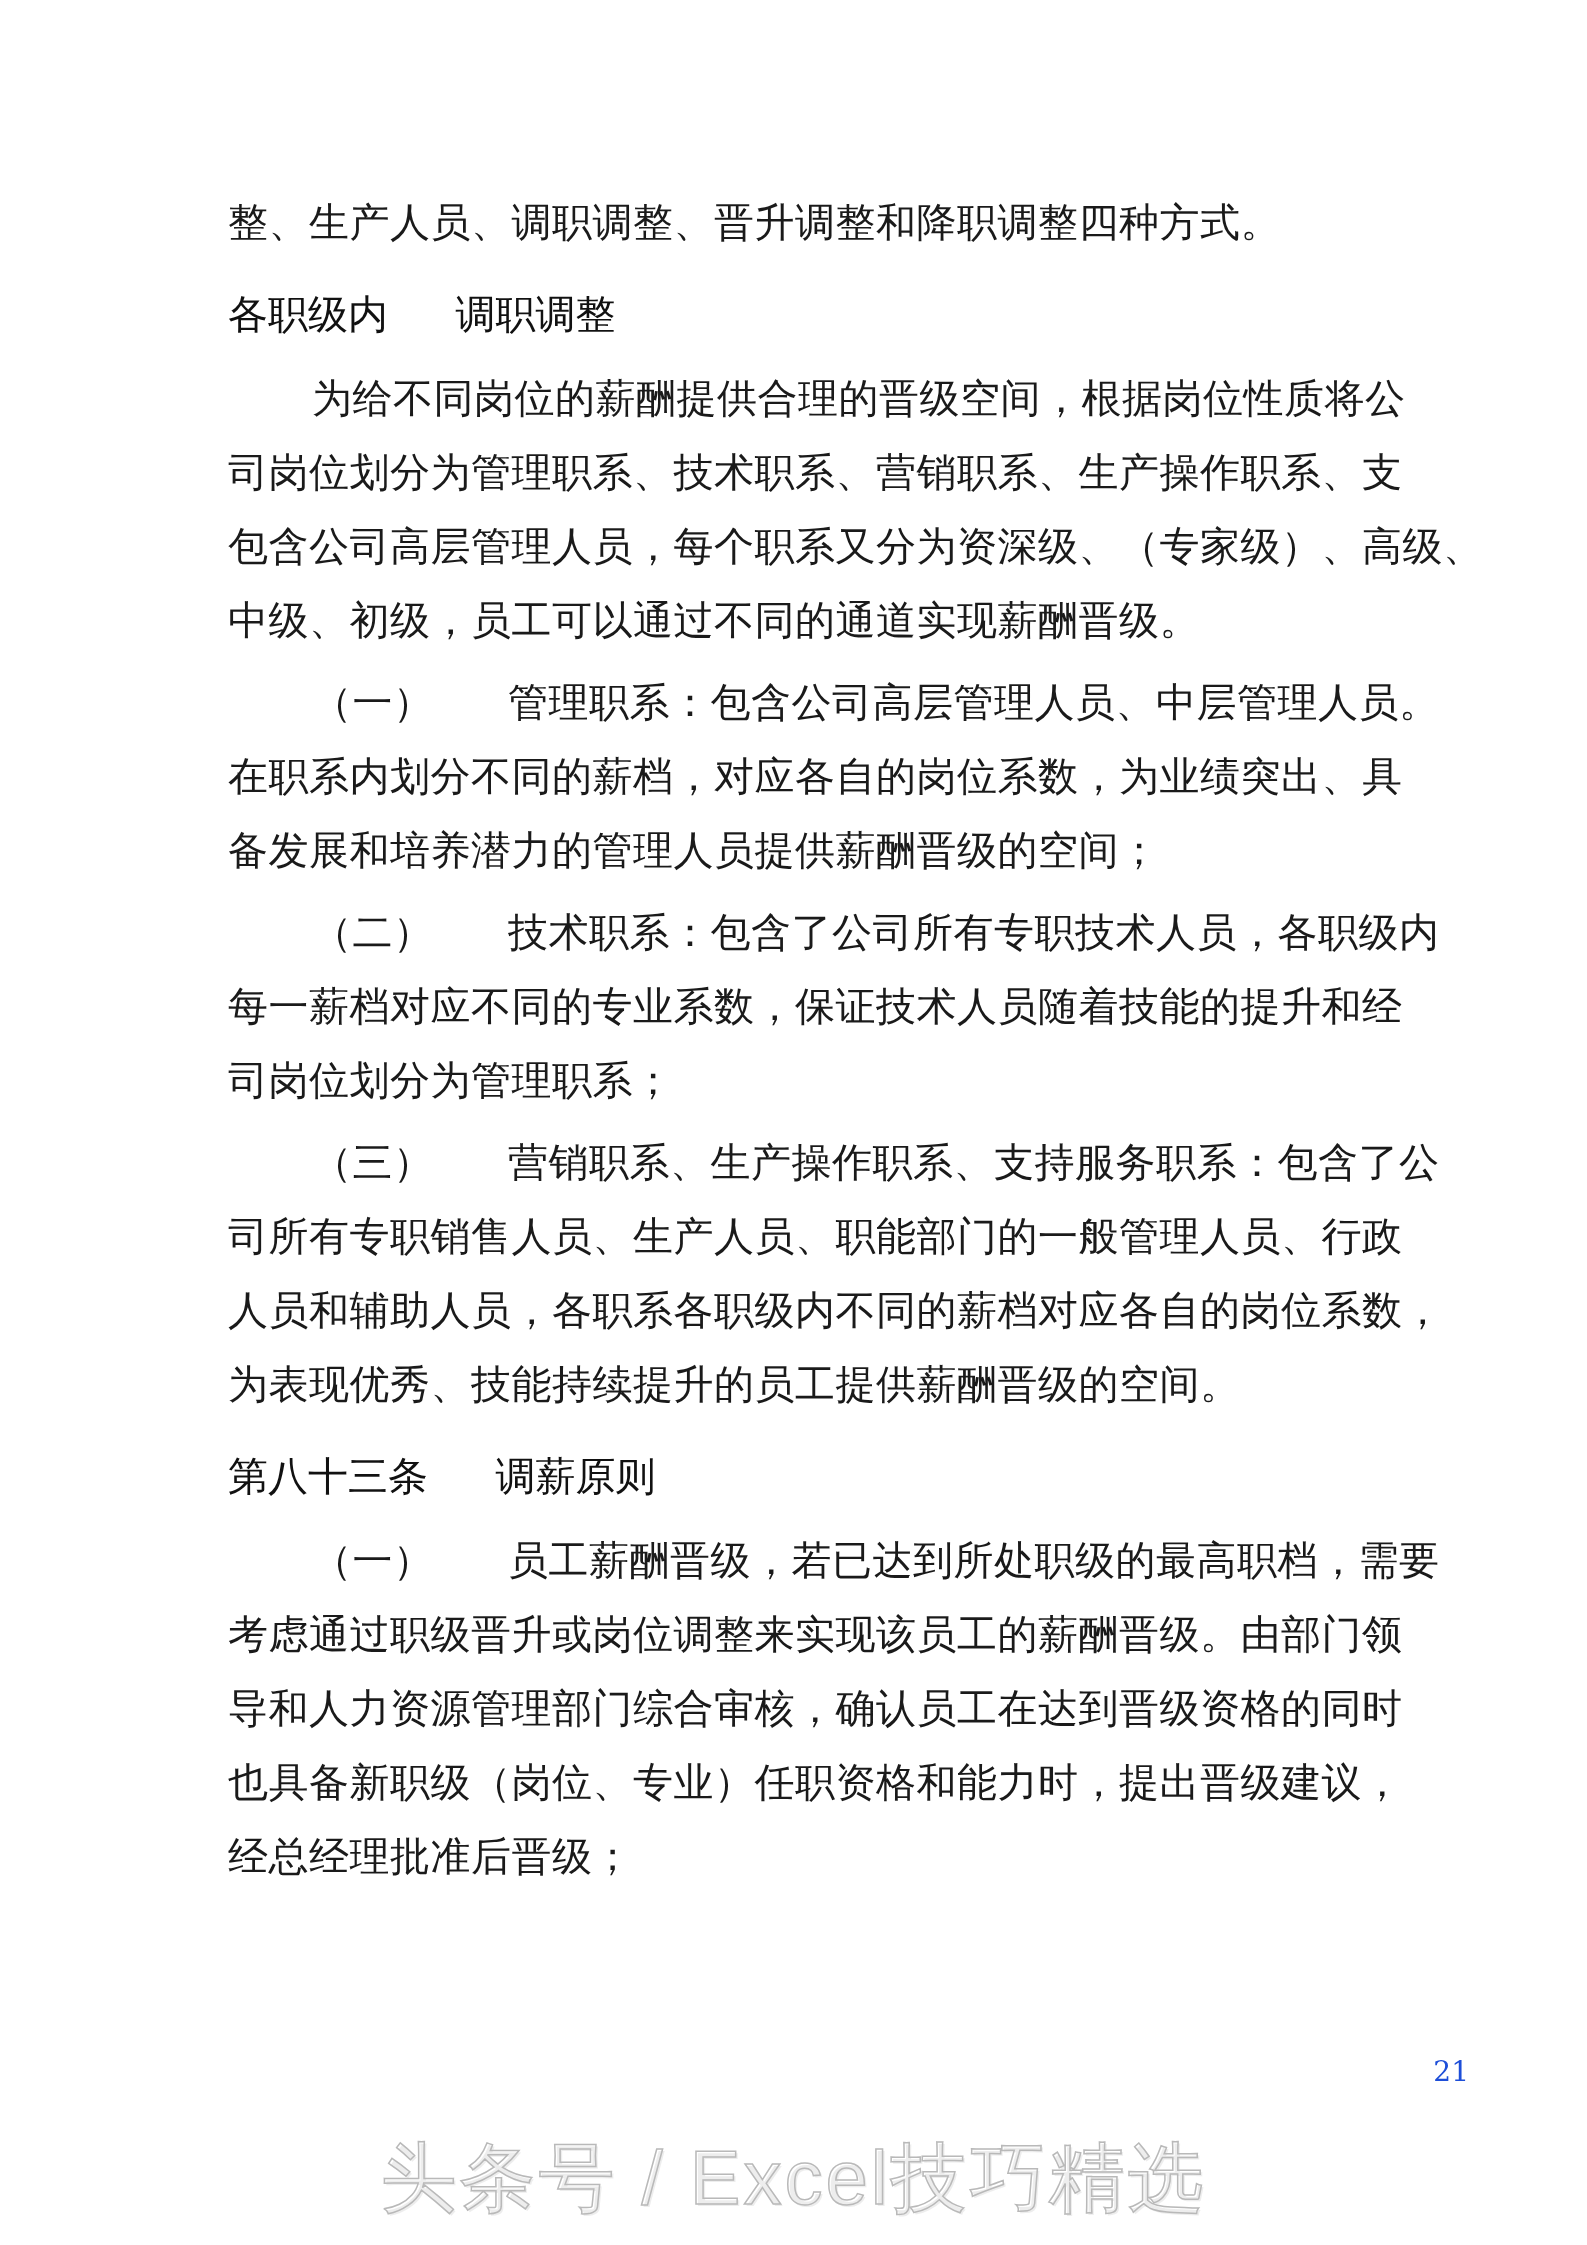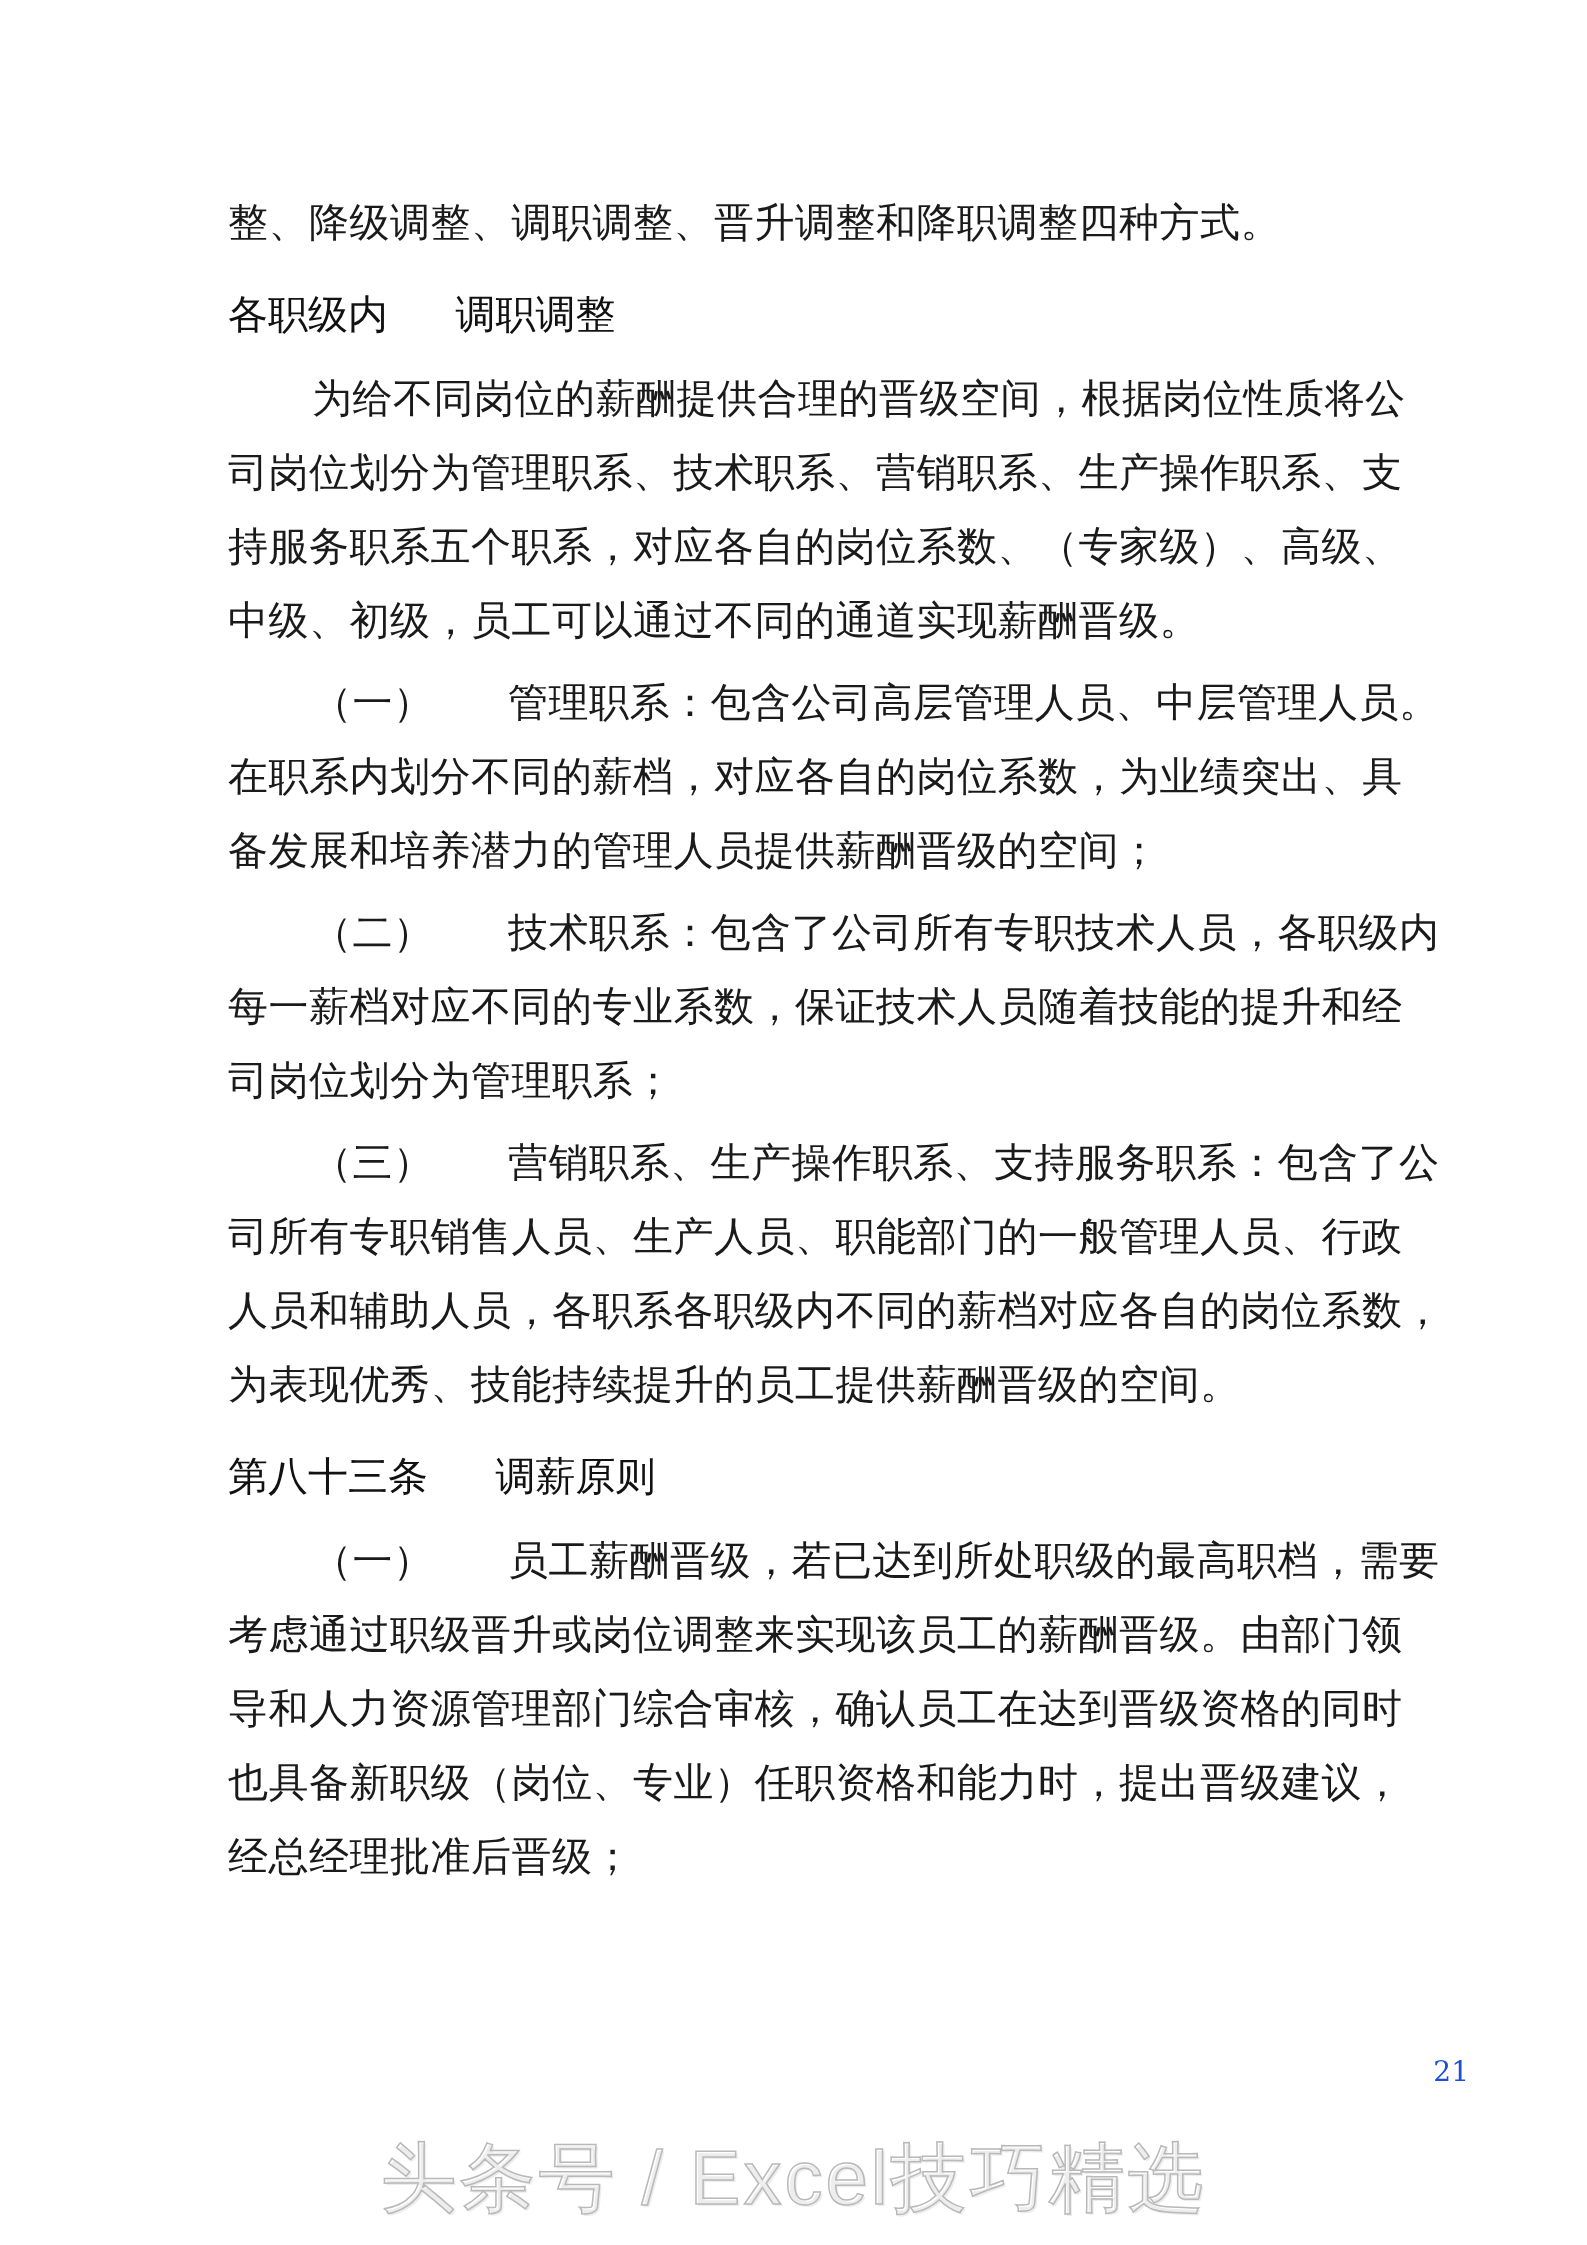--- a/index.html
+++ b/index.html
@@ -87,32 +87,32 @@
     user-select: none;
   }
 </style>
 </head>
 <body>
 
 <div class="page">
 
   <div class="content">
 
-    <div class="line para-first">整、降级调整、调职调整、晋升调整和降职调整四种方式。</div>
+    <div class="line para-first">整、生产人员、调职调整、晋升调整和降职调整四种方式。</div>
 
     <div class="heading">
       <span class="h-title">各职级内</span>
       <span class="h-gap"></span>
       <span class="h-title">调职调整</span>
     </div>
 
     <div class="para">
       <div class="line indent-2">为给不同岗位的薪酬提供合理的晋级空间，根据岗位性质将公</div>
       <div class="line">司岗位划分为管理职系、技术职系、营销职系、生产操作职系、支</div>
-      <div class="line">持服务职系五个职系，对应各自的岗位系数、（专家级）、高级、</div>
+      <div class="line">包含公司高层管理人员，每个职系又分为资深级、（专家级）、高级、</div>
       <div class="line">中级、初级，员工可以通过不同的通道实现薪酬晋级。</div>
     </div>
 
     <div class="para">
       <div class="line indent-item">
         <span>（一）</span>
         <span class="item-gap"></span>
         <span>管理职系：包含公司高层管理人员、中层管理人员。</span>
       </div>
       <div class="line">在职系内划分不同的薪档，对应各自的岗位系数，为业绩突出、具</div>

